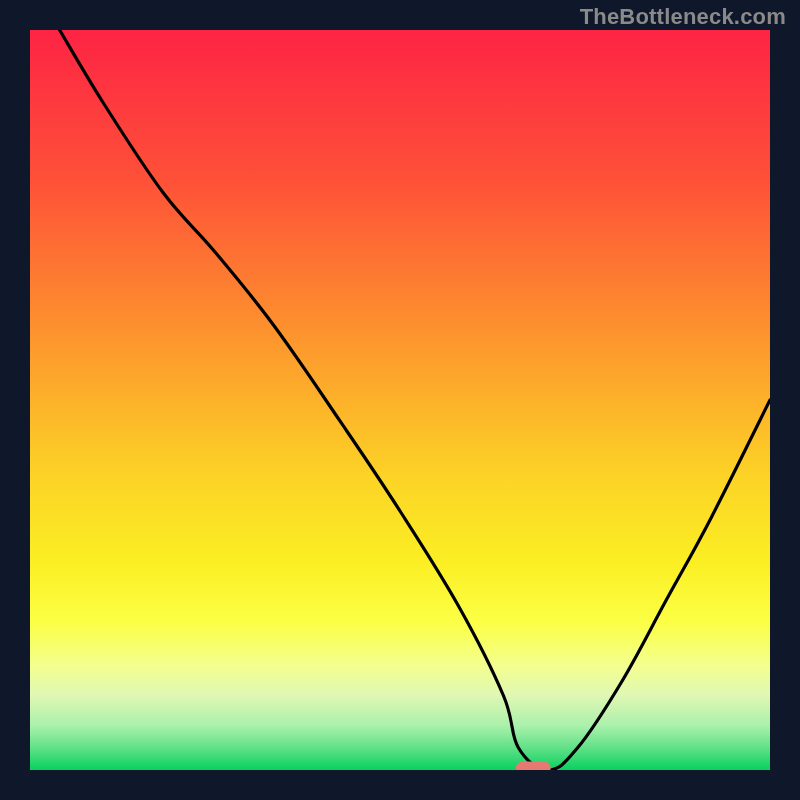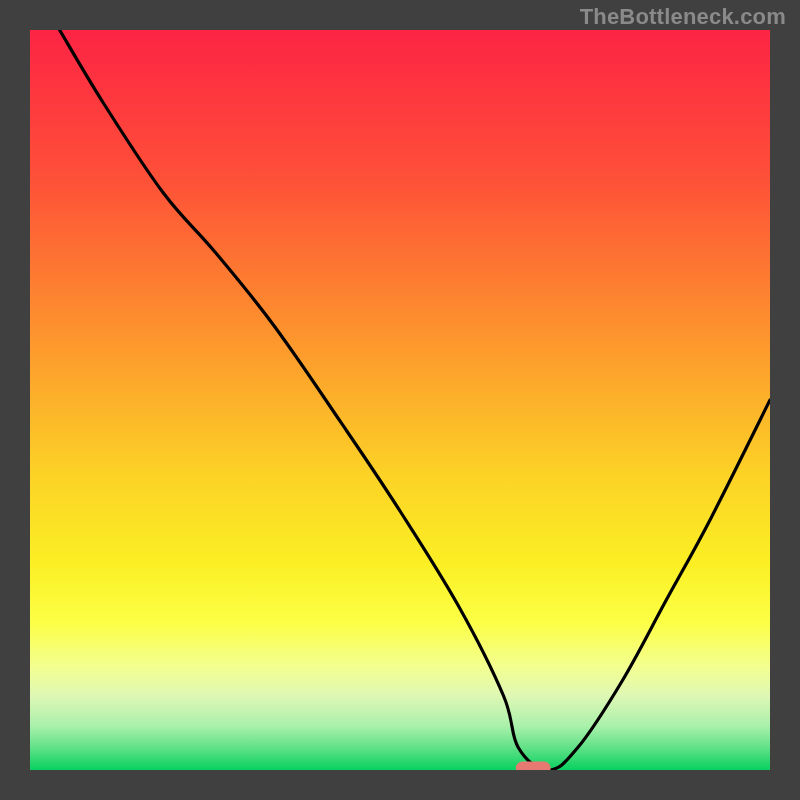--- a/index.html
+++ b/index.html
@@ -9,21 +9,21 @@
     height: 800px;
     background: #000;
     overflow: hidden;
   }
   .frame {
     position: absolute;
     left: 0;
     top: 0;
     width: 800px;
     height: 800px;
-    background: #404040;
+    background: #0f172a;
   }
   .watermark {
     position: absolute;
     top: 4px;
     right: 14px;
     font-family: Arial, Helvetica, sans-serif;
     font-size: 22px;
     font-weight: 600;
     color: #8a8a8a;
     letter-spacing: 0.2px;

